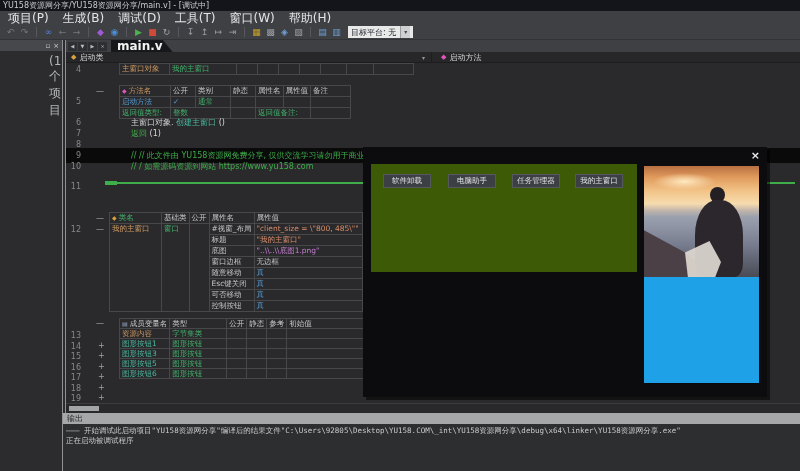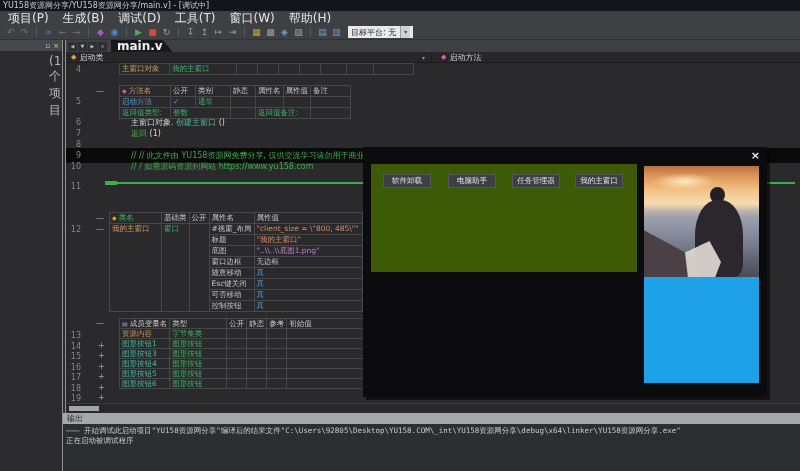--- a/index.html
+++ b/index.html
@@ -338,28 +338,20 @@
     </tr>
     <tr>
       <td class="c-teal">图形按钮3</td>
       <td class="c-green">图形按钮</td>
       <td></td>
           <td></td>
           <td></td>
           <td></td>
     </tr>
     <tr>
-      <td class="c-teal">图形按钮4</td>
-      <td class="c-green">图形按钮</td>
-      <td></td>
-          <td></td>
-          <td></td>
-          <td></td>
-    </tr>
-    <tr>
       <td class="c-teal">图形按钮5</td>
       <td class="c-green">图形按钮</td>
       <td></td>
           <td></td>
           <td></td>
           <td></td>
     </tr>
     <tr>
       <td class="c-teal">图形按钮6</td>
       <td class="c-green">图形按钮</td>

